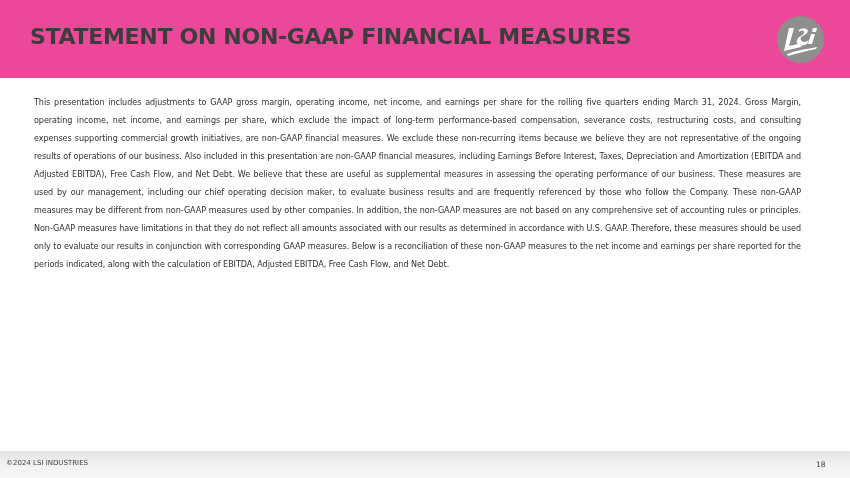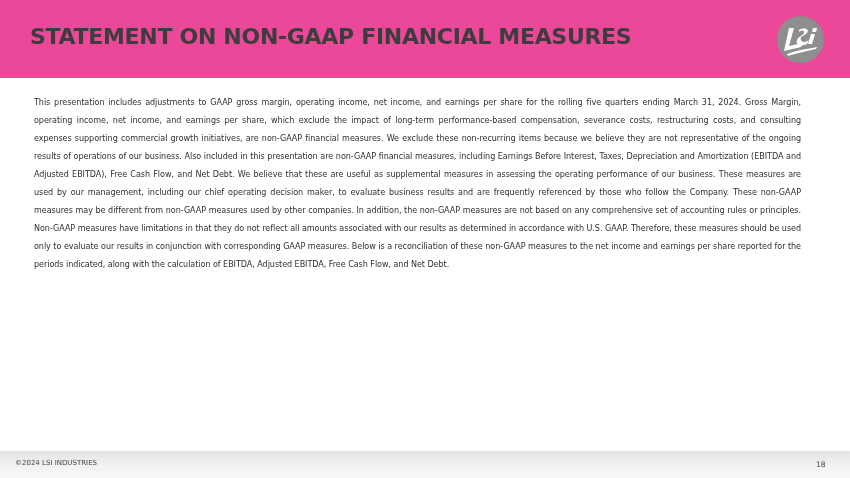--- a/index.html
+++ b/index.html
@@ -60,21 +60,21 @@
     .footer {
       position: absolute;
       left: 0;
       top: 451px;
       width: 850px;
       height: 27px;
       background: linear-gradient(to bottom, #e4e4e6 0%, #f3f3f4 60%, #f7f7f8 100%);
     }
     .copyright {
       position: absolute;
-      left: 15px;
+      left: 6px;
       top: 459px;
       font-family: "DejaVu Sans", sans-serif;
       font-size: 7px;
       color: #444444;
       white-space: nowrap;
     }
     .page-number {
       position: absolute;
       left: 816px;
       top: 460px;

